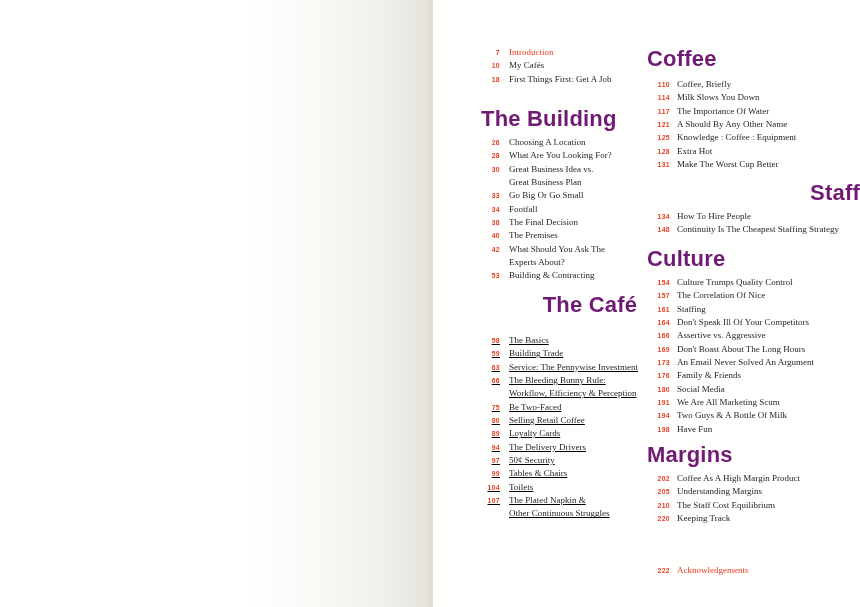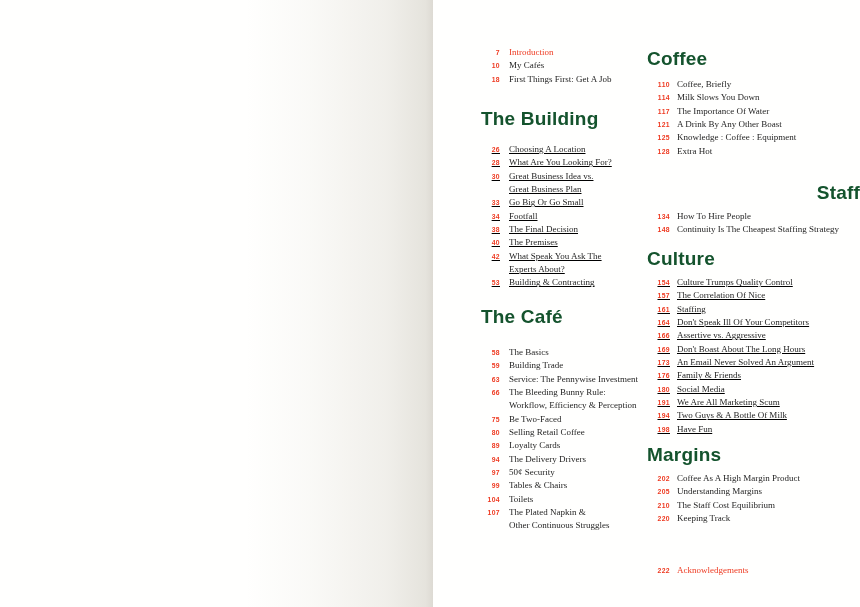--- a/index.html
+++ b/index.html
@@ -18,50 +18,50 @@
       rgba(228,226,219,0.95) 96%,
       rgba(221,218,211,1) 100%);
   }
   .col{position:absolute;top:0;}
   .col-left{left:459px;width:240px;}
   .col-right{left:647px;width:213px;}
   .sec{position:absolute;left:0;right:0;}
 
   .heading{
     font-family:"Liberation Sans",sans-serif;font-weight:bold;
-    font-size:19px;line-height:20px;letter-spacing:.2px;
-    color:#14532d;
+    font-size:22px;line-height:20px;letter-spacing:.2px;
+    color:#701a75;
   }
   .col-left .heading{margin-left:22px;}
 
   .entry{display:flex;align-items:baseline;line-height:13.35px;}
   .num{
     font-family:"Liberation Sans",sans-serif;font-weight:bold;
     font-size:6.8px;letter-spacing:.4px;color:#ee3a21;
     text-align:right;flex:none;
   }
   .col-left .num{width:41px;padding-right:9px;}
   .col-right .num{width:23px;padding-right:7px;}
   .title{
     font-size:9px;color:#1f1f1f;white-space:pre-line;
   }
   .accent .title{color:#ee3a21;}
 
   
   .sec-intro{top:38px;margin-top:8px;}
   .sec-building-h{top:109px;}
-  .sec-building{top:143px;text-decoration:underline;}
-  .sec-cafe-h{top:307px;}
-  .sec-cafe{top:346px;}
+  .sec-building{top:136px;}
+  .sec-cafe-h{top:295px;text-align:center;}
+  .sec-cafe{top:334px;text-decoration:underline;}
   .sec-coffee-h{top:49px;}
   .sec-coffee{top:78px;}
   .sec-staff-h{top:183px;text-align:right;}
   .sec-staff{top:210px;}
   .sec-culture-h{top:249px;}
-  .sec-culture{top:276px;text-decoration:underline;}
+  .sec-culture{top:276px;}
   .sec-numbers-h{top:445px;}
   .sec-numbers{top:472px;}
   .sec-ack{top:564px;}
 </style>
 </head>
 <body>
 
 <div>
   <div class="spine-shadow"></div>
 
@@ -111,21 +111,21 @@
       <div class="entry">
         <span class="num">38</span>
         <span class="title">The Final Decision</span>
       </div>
       <div class="entry">
         <span class="num">40</span>
         <span class="title">The Premises</span>
       </div>
       <div class="entry">
         <span class="num">42</span>
-        <span class="title">What Speak You Ask The
+        <span class="title">What Should You Ask The
 Experts About?</span>
       </div>
       <div class="entry">
         <span class="num">53</span>
         <span class="title">Building &amp; Contracting</span>
       </div>
     </div>
 
     <div class="sec sec-cafe-h">
       <div class="heading">The Café</div>
@@ -198,29 +198,33 @@
       <div class="entry">
         <span class="num">114</span>
         <span class="title">Milk Slows You Down</span>
       </div>
       <div class="entry">
         <span class="num">117</span>
         <span class="title">The Importance Of Water</span>
       </div>
       <div class="entry">
         <span class="num">121</span>
-        <span class="title">A Drink By Any Other Boast</span>
+        <span class="title">A Should By Any Other Name</span>
       </div>
       <div class="entry">
         <span class="num">125</span>
         <span class="title">Knowledge : Coffee : Equipment</span>
       </div>
       <div class="entry">
         <span class="num">128</span>
         <span class="title">Extra Hot</span>
+      </div>
+      <div class="entry">
+        <span class="num">131</span>
+        <span class="title">Make The Worst Cup Better</span>
       </div>
     </div>
 
     <div class="sec sec-staff-h">
       <div class="heading">Staff</div>
     </div>
     <div class="sec sec-staff">
       <div class="entry">
         <span class="num">134</span>
         <span class="title">How To Hire People</span>

